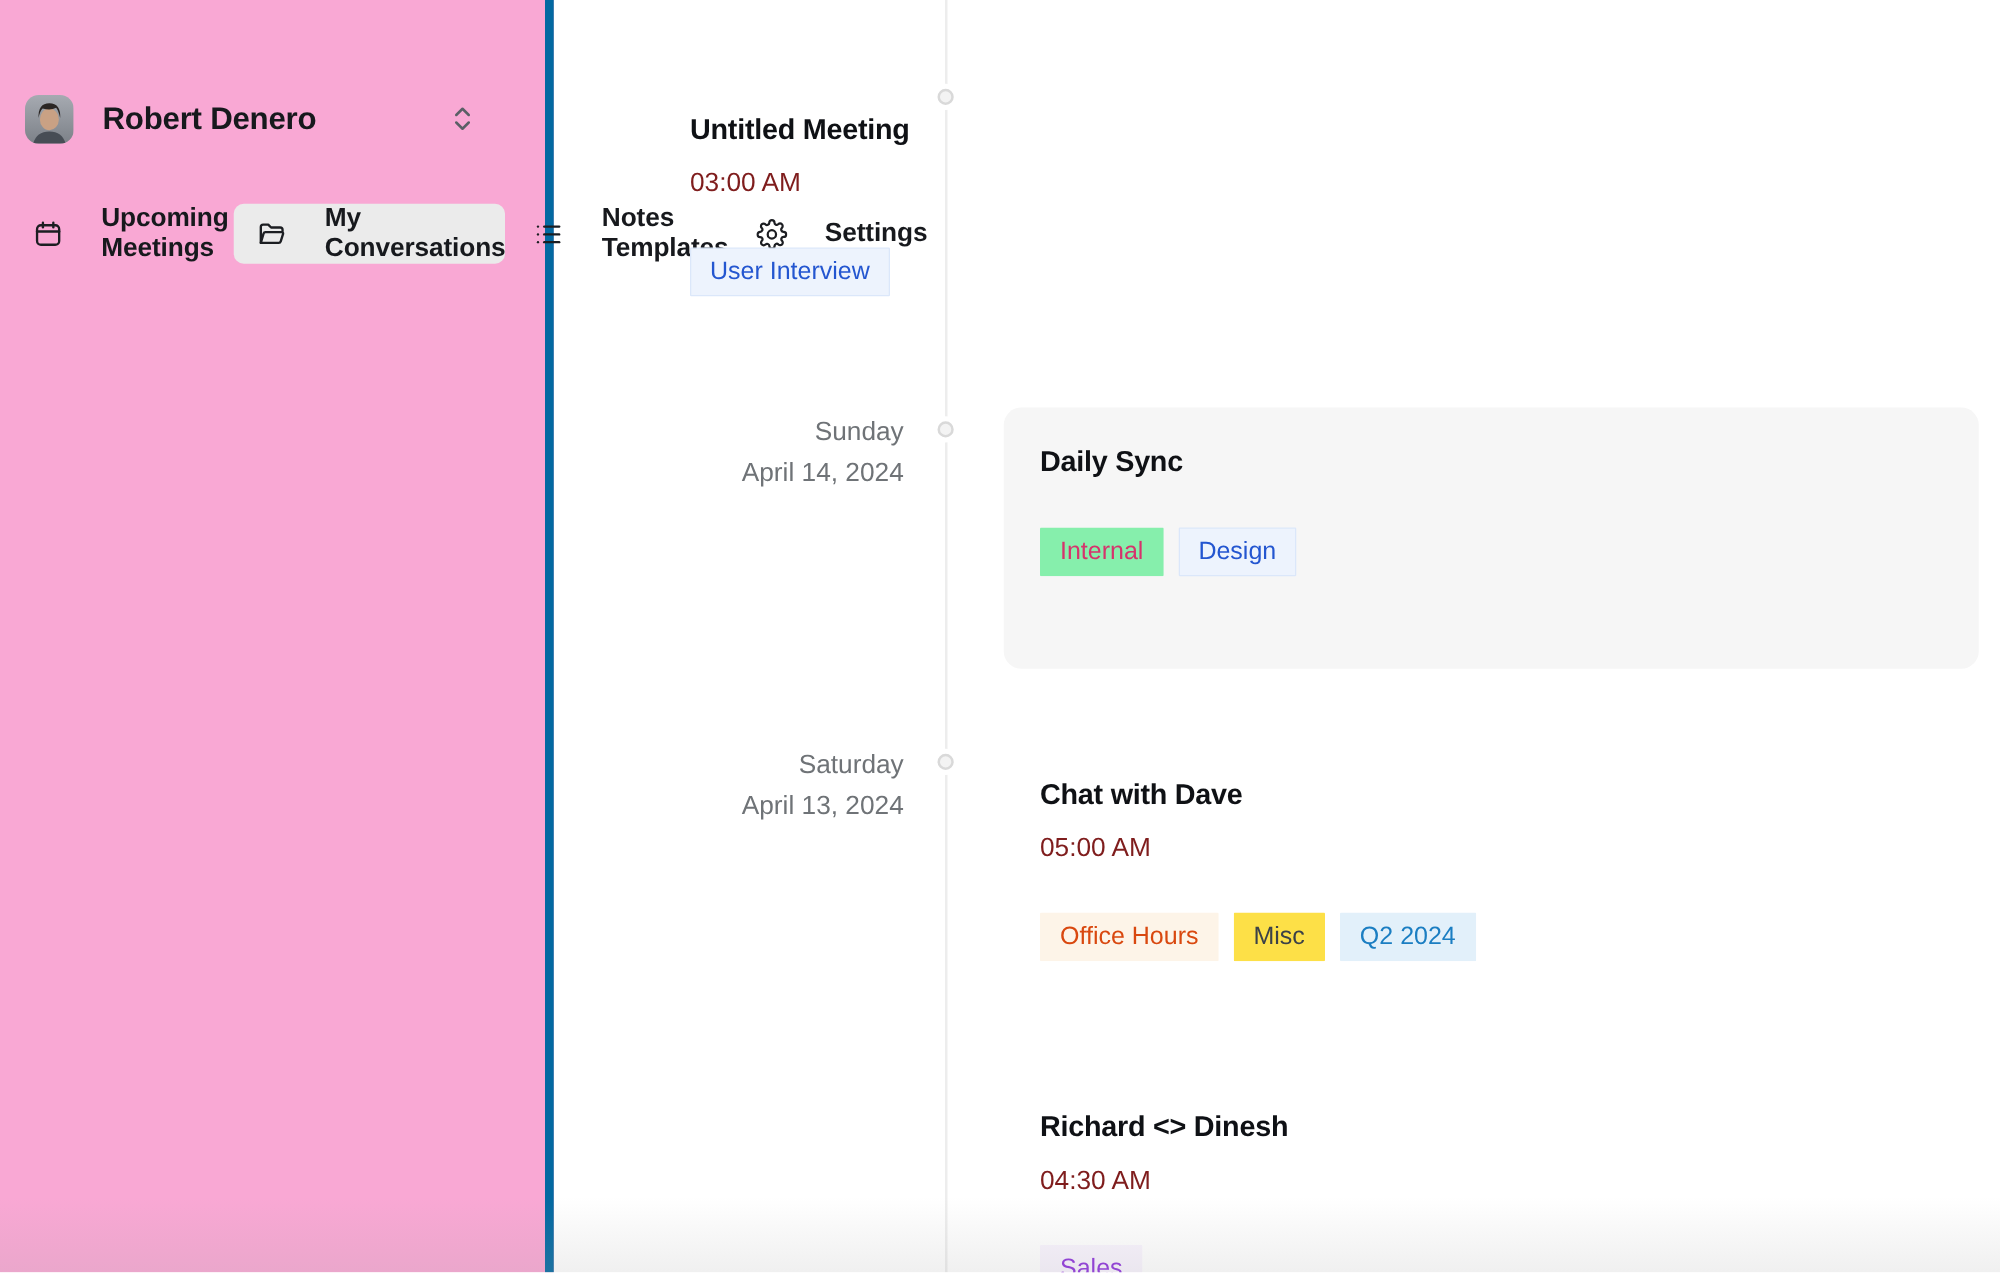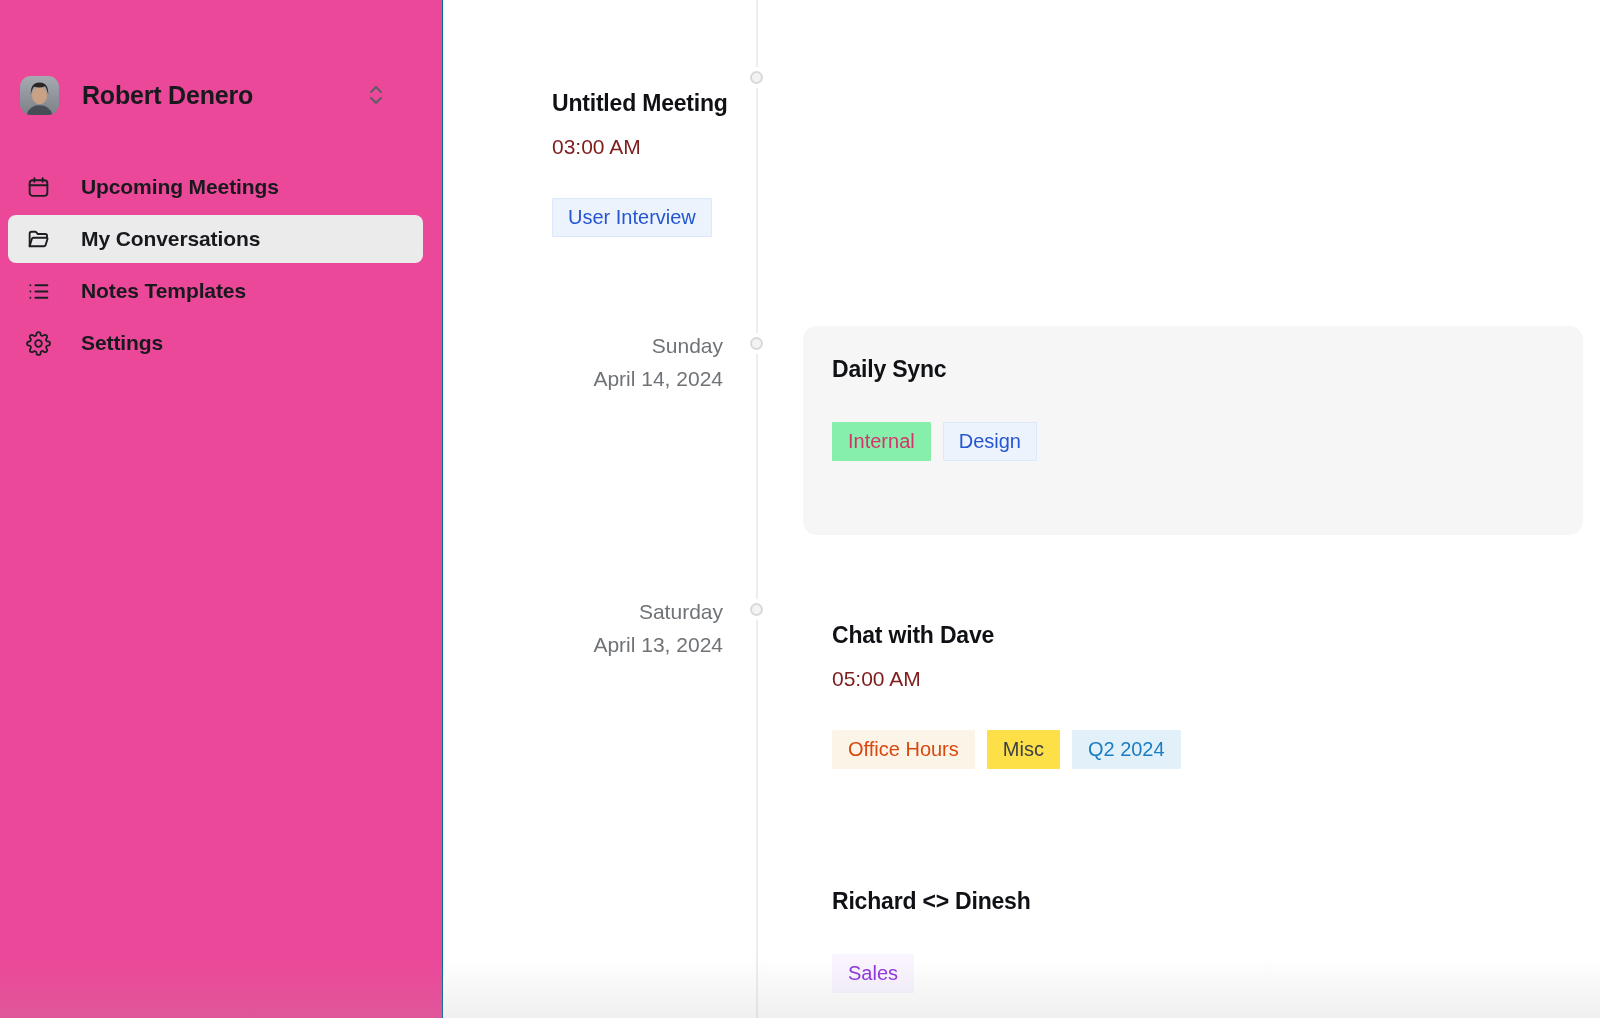--- a/index.html
+++ b/index.html
@@ -5,29 +5,29 @@
   * { margin:0; padding:0; box-sizing:border-box; }
   html,body { width:1600px; height:1018px; background:#ffffff;
     font-family:"Liberation Sans", sans-serif; overflow:hidden; }
   .app { position:relative; width:1600px; height:1018px; display:flex; overflow:hidden; background:#fff; }
   .app::after { content:''; position:absolute; left:0; right:0; bottom:0; height:60px;
     background:linear-gradient(to bottom, rgba(200,200,200,0), rgba(160,160,160,0.16));
     pointer-events:none; z-index:9; }
 
   
   .sidebar { position:relative; width:443px; flex:0 0 443px; height:100%;
-    background:#ec4899; border-right:1px solid #0369a1; }
+    background:#f9a8d4; border-right:7px solid #0369a1; }
   .profile { position:absolute; top:73px; left:20px; right:20px; height:44px;
     display:flex; align-items:center; cursor:pointer; }
   .avatar { width:39px; height:39px; border-radius:11px; overflow:hidden; flex:0 0 39px; }
   .avatar svg { display:block; width:100%; height:100%; }
   .profile-name { margin-left:23px; font-size:25px; font-weight:700; color:#17191d; letter-spacing:-0.2px; }
   .chevron-updown { position:absolute; right:38px; top:11px; width:16px; height:22px; color:#5b5f66; }
 
-  .nav { position:absolute; top:163px; left:8px; width:415px; display:flex; flex-direction:column; gap:4px; }
+  .nav { position:absolute; top:163px; left:8px; width:415px; display:flex; flex-direction:row; gap:4px; }
   .nav-item { height:48px; display:flex; align-items:center; padding-left:18px;
     border-radius:8px; cursor:pointer; }
   .nav-item.active { background:#ebebeb; }
   .nav-icon { width:25px; height:25px; flex:0 0 25px; color:#1c1e22; }
   .nav-icon svg { display:block; width:25px; height:25px; }
   .nav-label { margin-left:30px; font-size:21px; font-weight:600; color:#17191d; letter-spacing:-0.1px; }
 
   
   .main { position:relative; flex:1; height:100%; padding-top:57px; }
   .timeline-line { position:absolute; left:313px; top:0; bottom:0; width:2px; background:#ededed; }
@@ -165,20 +165,21 @@
     <h2 class="m-title">Chat with Dave</h2>
     <div class="m-time">05:00 AM</div>
     <div class="m-tags">
                 <span class="tag" style="color: rgb(217, 72, 15); background: rgb(253, 244, 232); border-color: transparent;">Office Hours</span>
                 <span class="tag" style="color: rgb(59, 65, 72); background: #fde047; border-color: transparent;">Misc</span>
                 <span class="tag" style="color: rgb(27, 126, 194); background: rgb(226, 240, 250); border-color: transparent;">Q2 2024</span>
               </div>
   </article>
             <article class="meeting">
     <h2 class="m-title">Richard &lt;&gt; Dinesh</h2>
+    <div class="m-time">04:30 AM</div>
     <div class="m-tags">
                 <span class="tag" style="color: rgb(143, 53, 220); background: rgb(249, 244, 254); border-color: transparent;">Sales</span>
               </div>
   </article>
             <article class="meeting">
     <h2 class="m-title">Z32A Investment Call</h2>
 
   </article>
           </div>
   </section>

